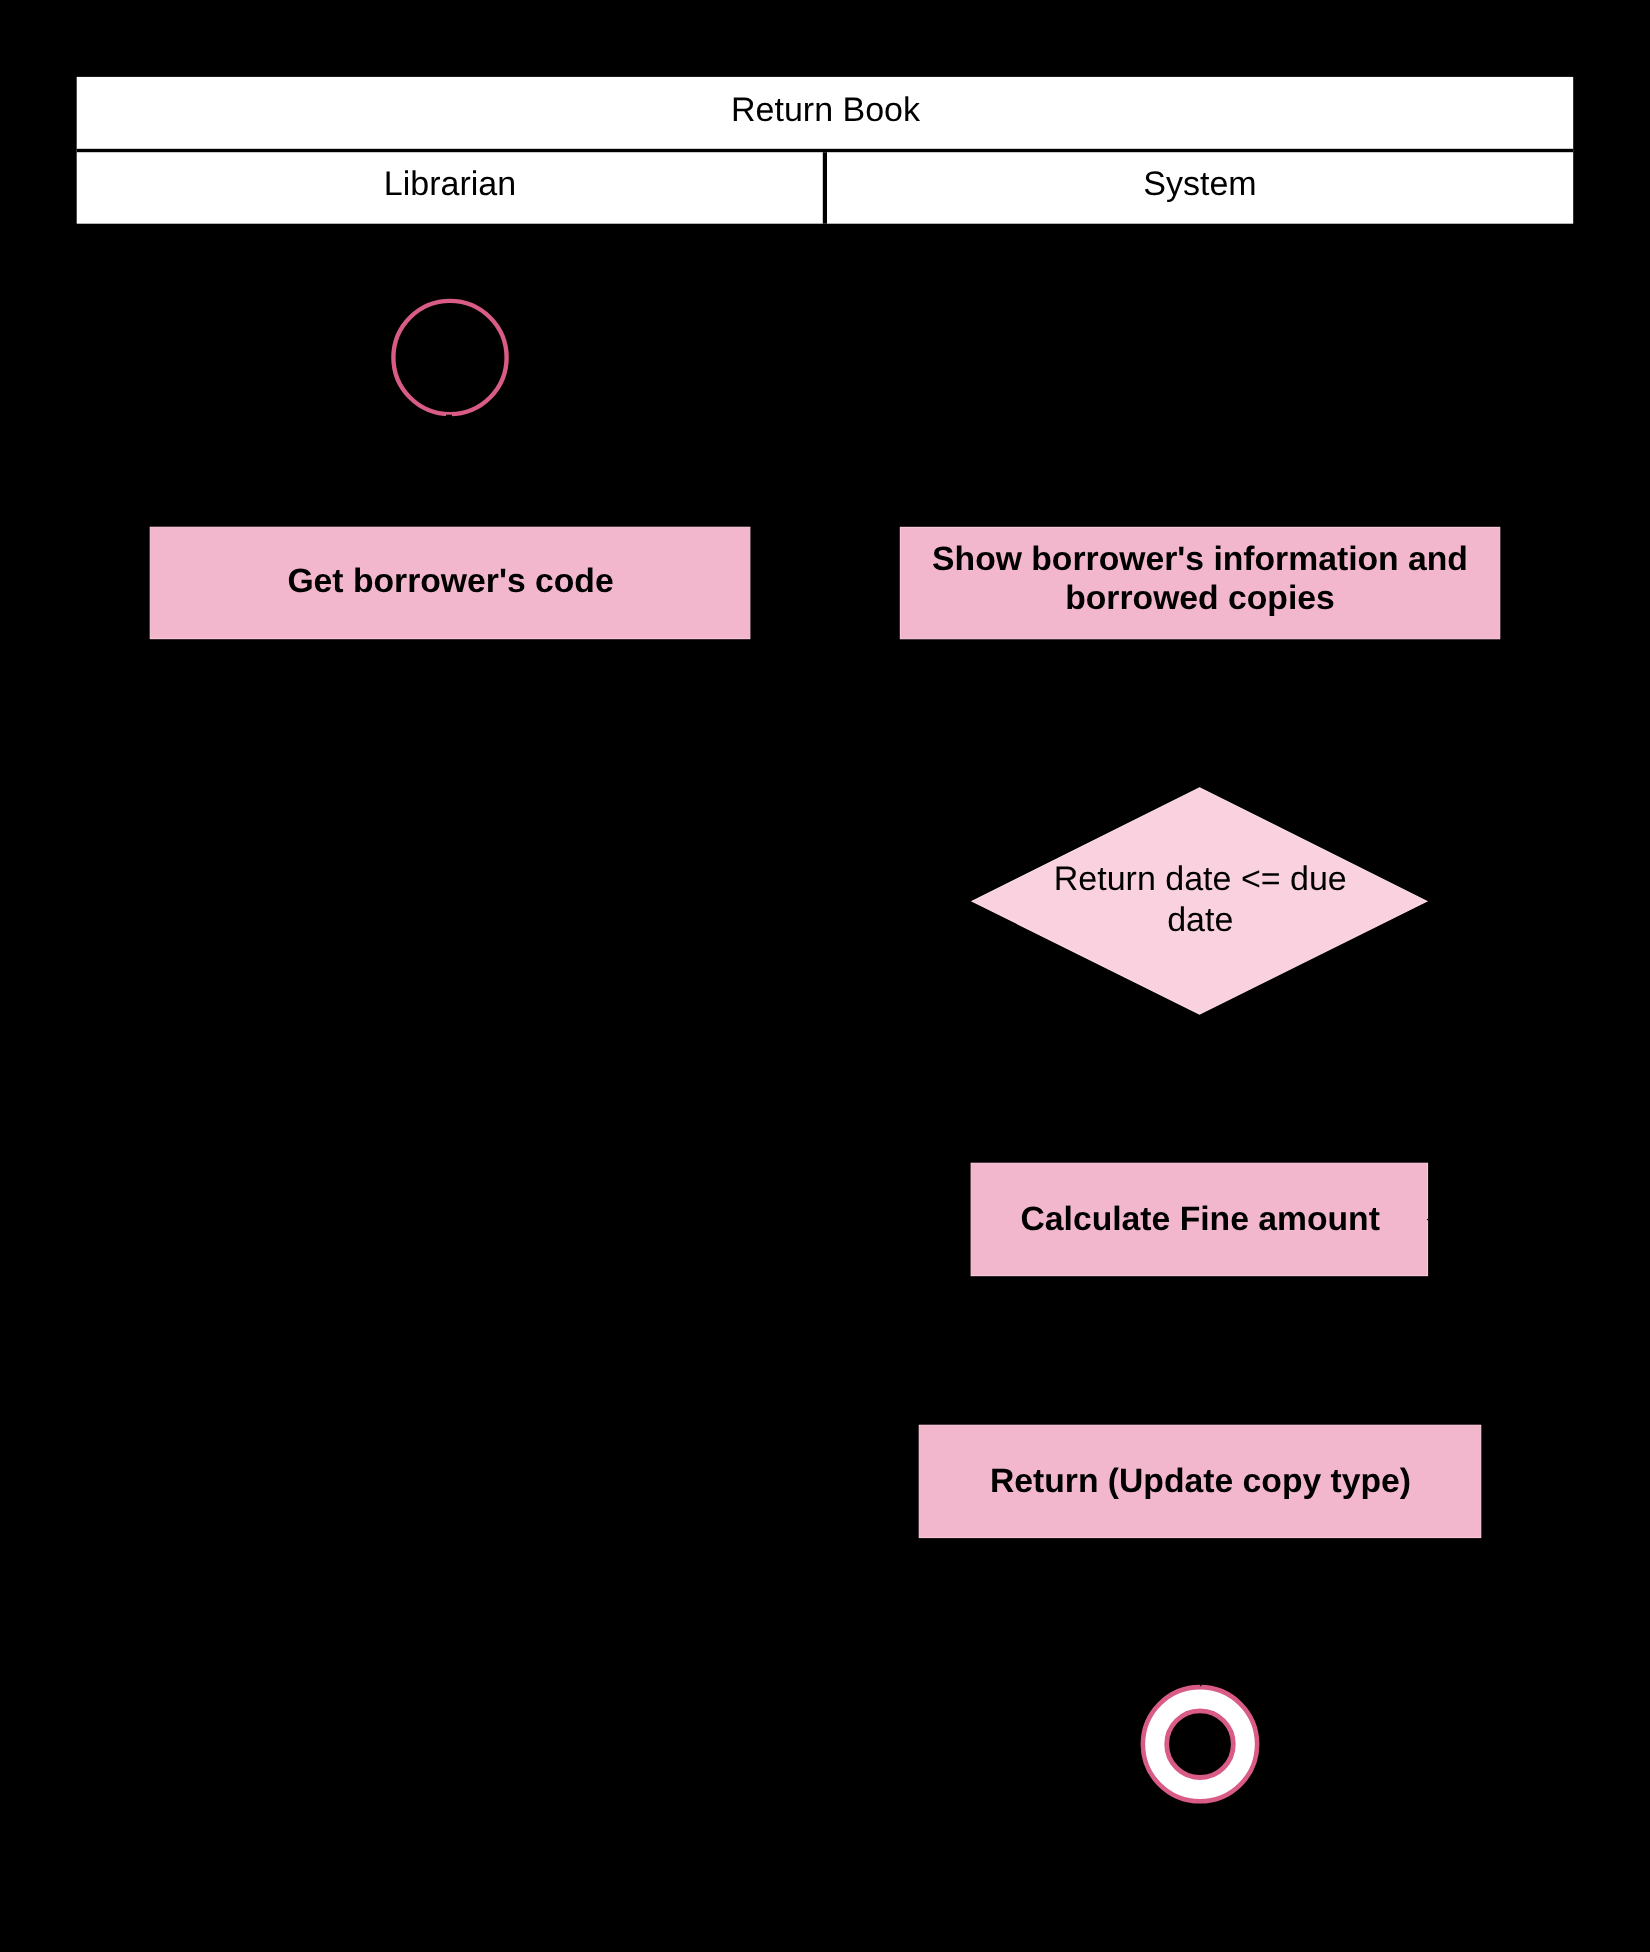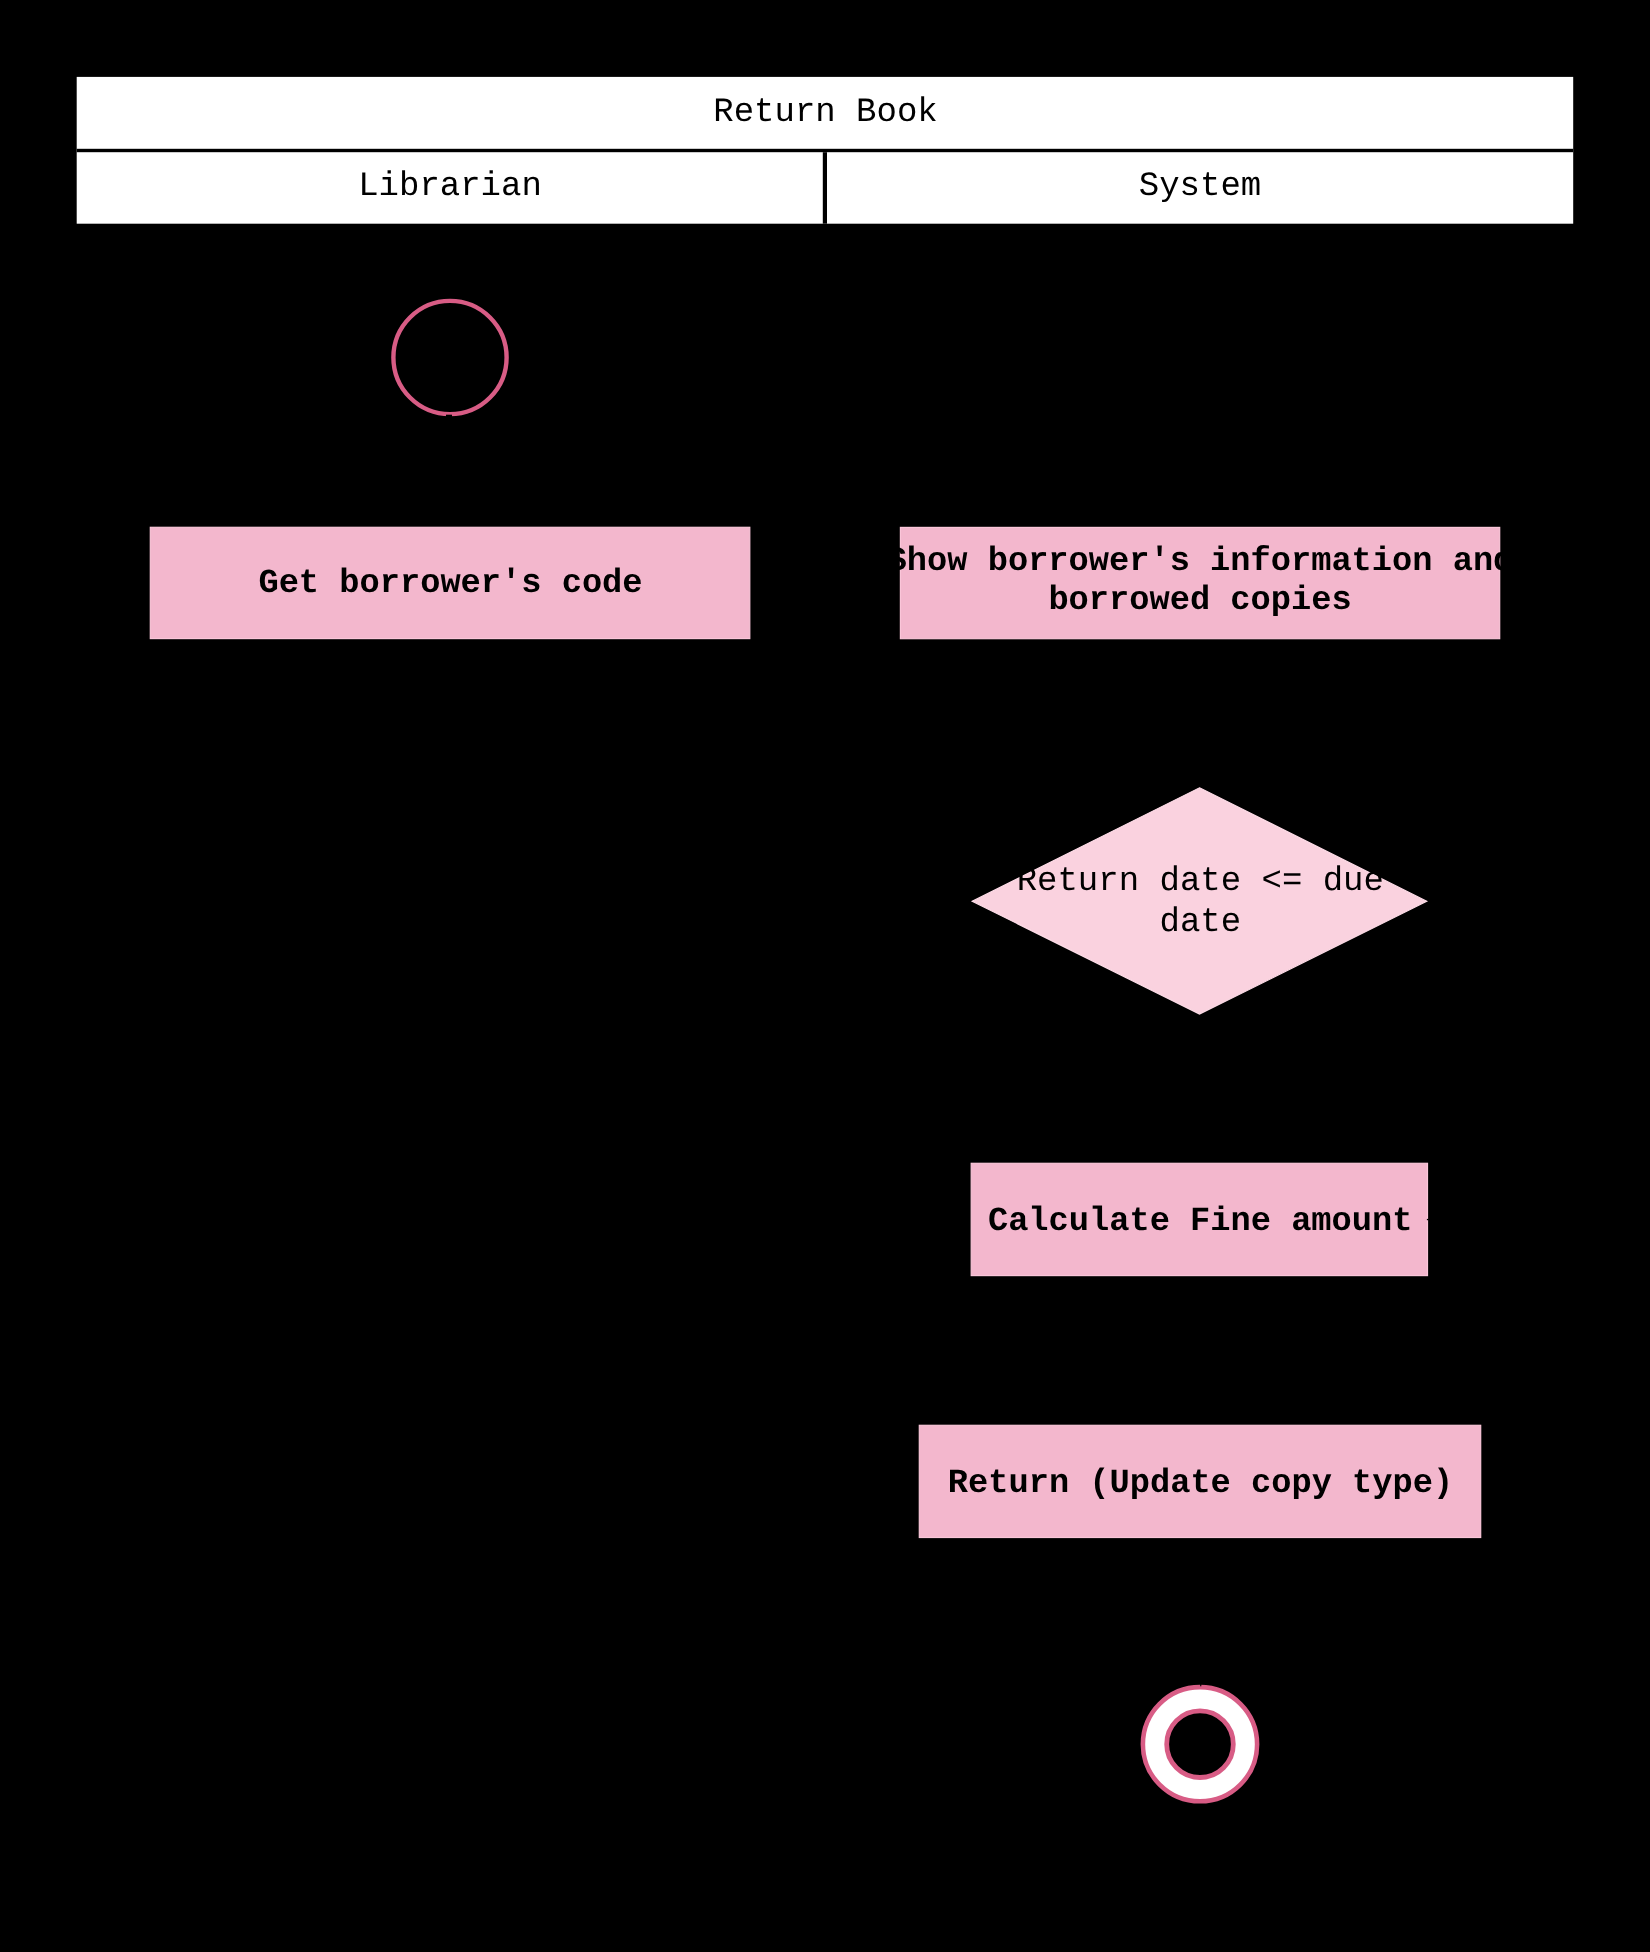--- a/index.html
+++ b/index.html
@@ -1,18 +1,18 @@
 <!DOCTYPE html>
 <html><head>
 <meta charset="utf-8">
 <title>Return Book</title>
 <style>
   html,body{margin:0;padding:0;background:#000;width:1650px;height:1952px;overflow:hidden;}
   .canvas{position:relative;width:1650px;height:1952px;background:#000;
-          font-family:Liberation Mono, monospace;
+          font-family:Liberation Sans, sans-serif;
           -webkit-font-smoothing:antialiased;}
   svg text{ -webkit-font-smoothing:antialiased; text-rendering:geometricPrecision; }
   svg.diagram{position:absolute;left:0;top:0;width:1650px;height:1952px;display:block;
               transform:translateZ(0);}
 </style>
 </head>
 <body>
 
 <div class="canvas">
   <svg class="diagram" viewBox="0 0 1650 1952">

